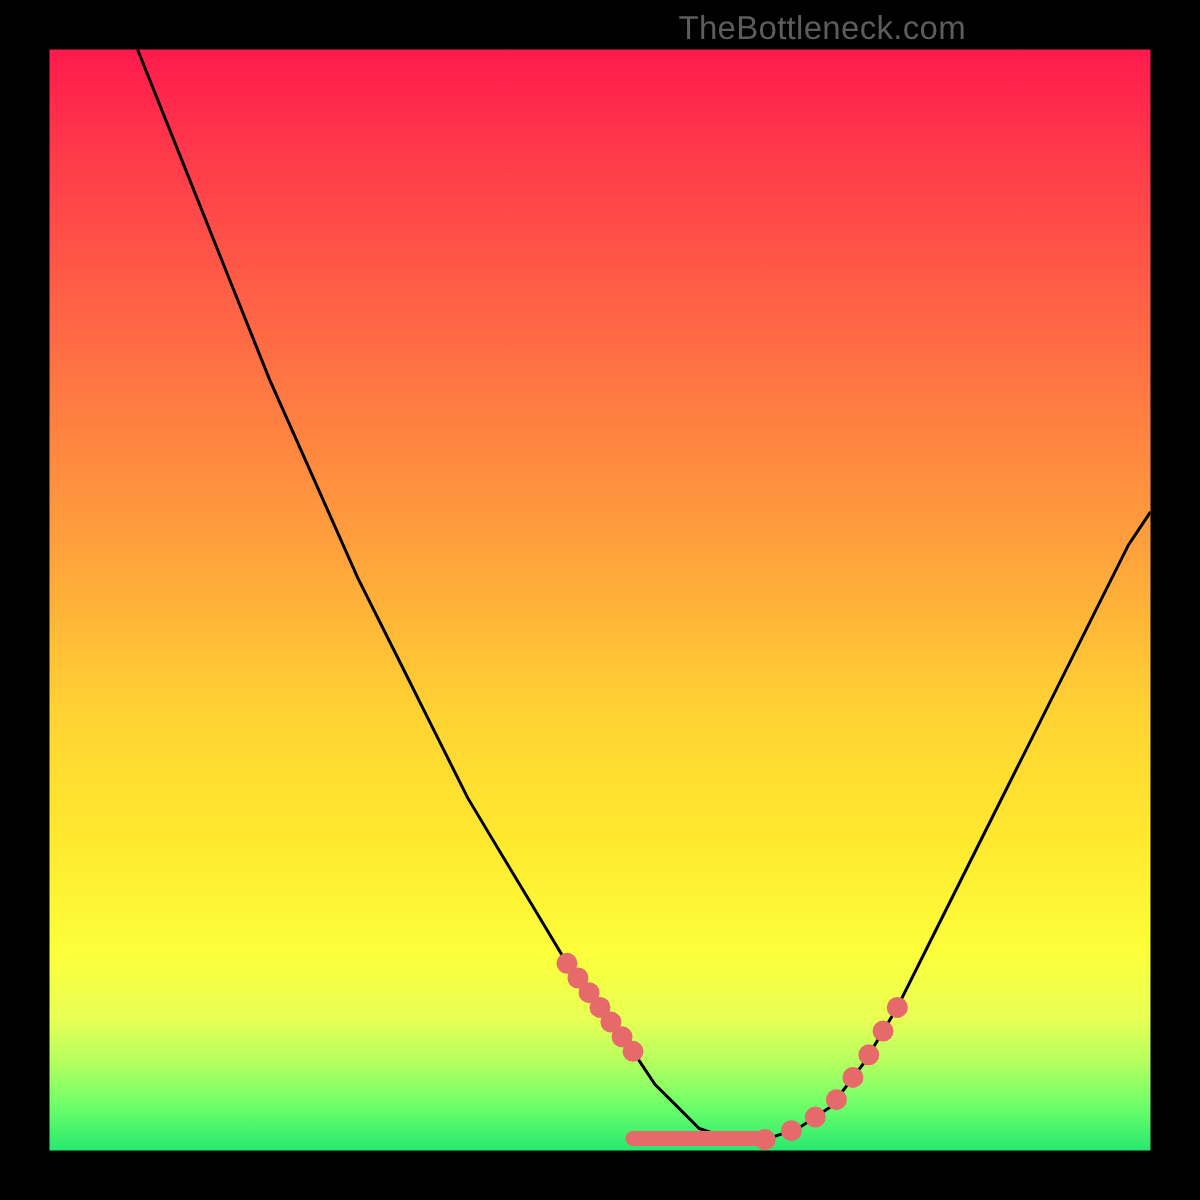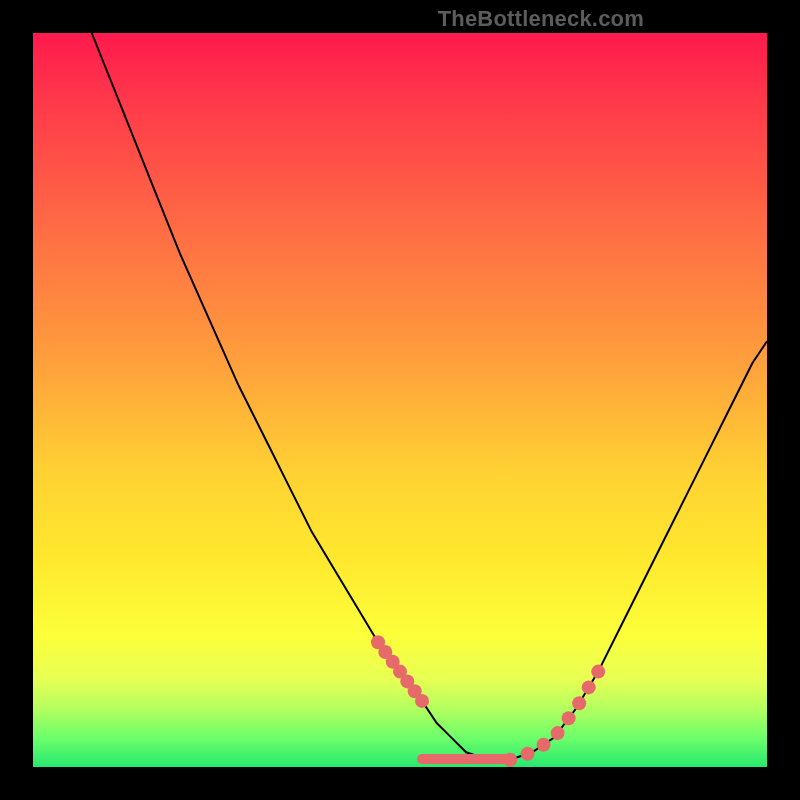--- a/index.html
+++ b/index.html
@@ -10,21 +10,20 @@
     background: #000;
     overflow: hidden;
   }
   .frame {
     position: absolute;
     left: 0;
     top: 0;
     width: 654px;
     height: 800px;
     background: #000;
-    font-weight: bold;
   }
   .plot {
     position: absolute;
     left: 33px;
     top: 33px;
     width: 734px;
     height: 734px;
     
     background: linear-gradient(
       to bottom,

